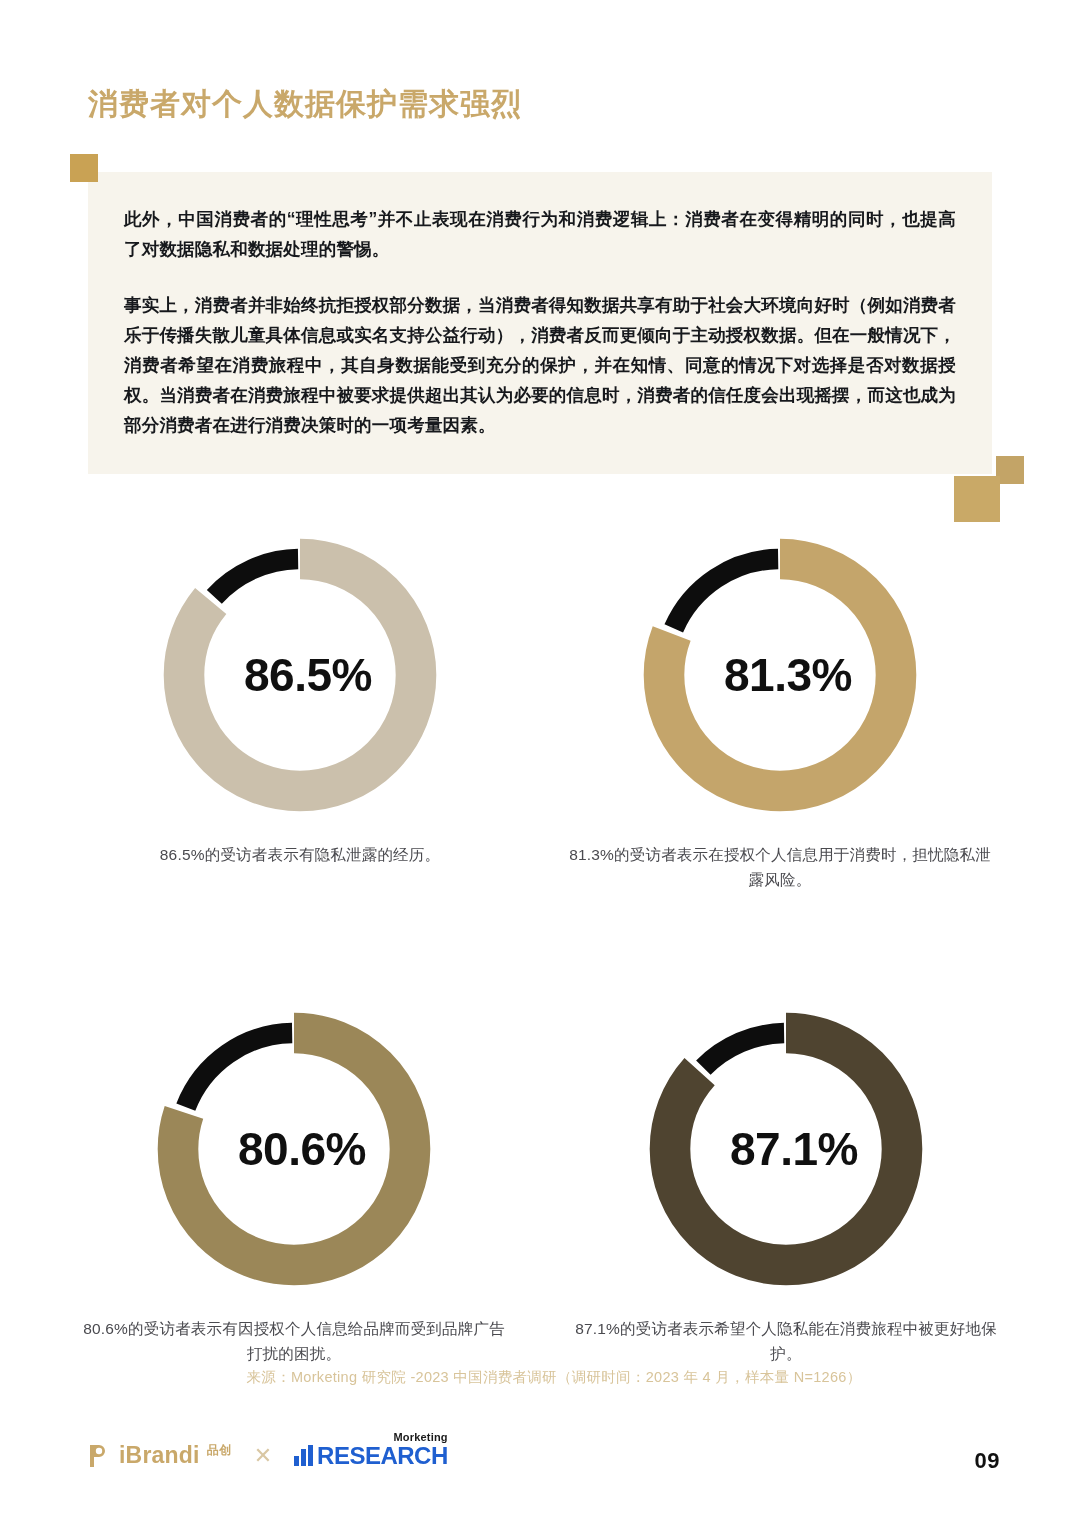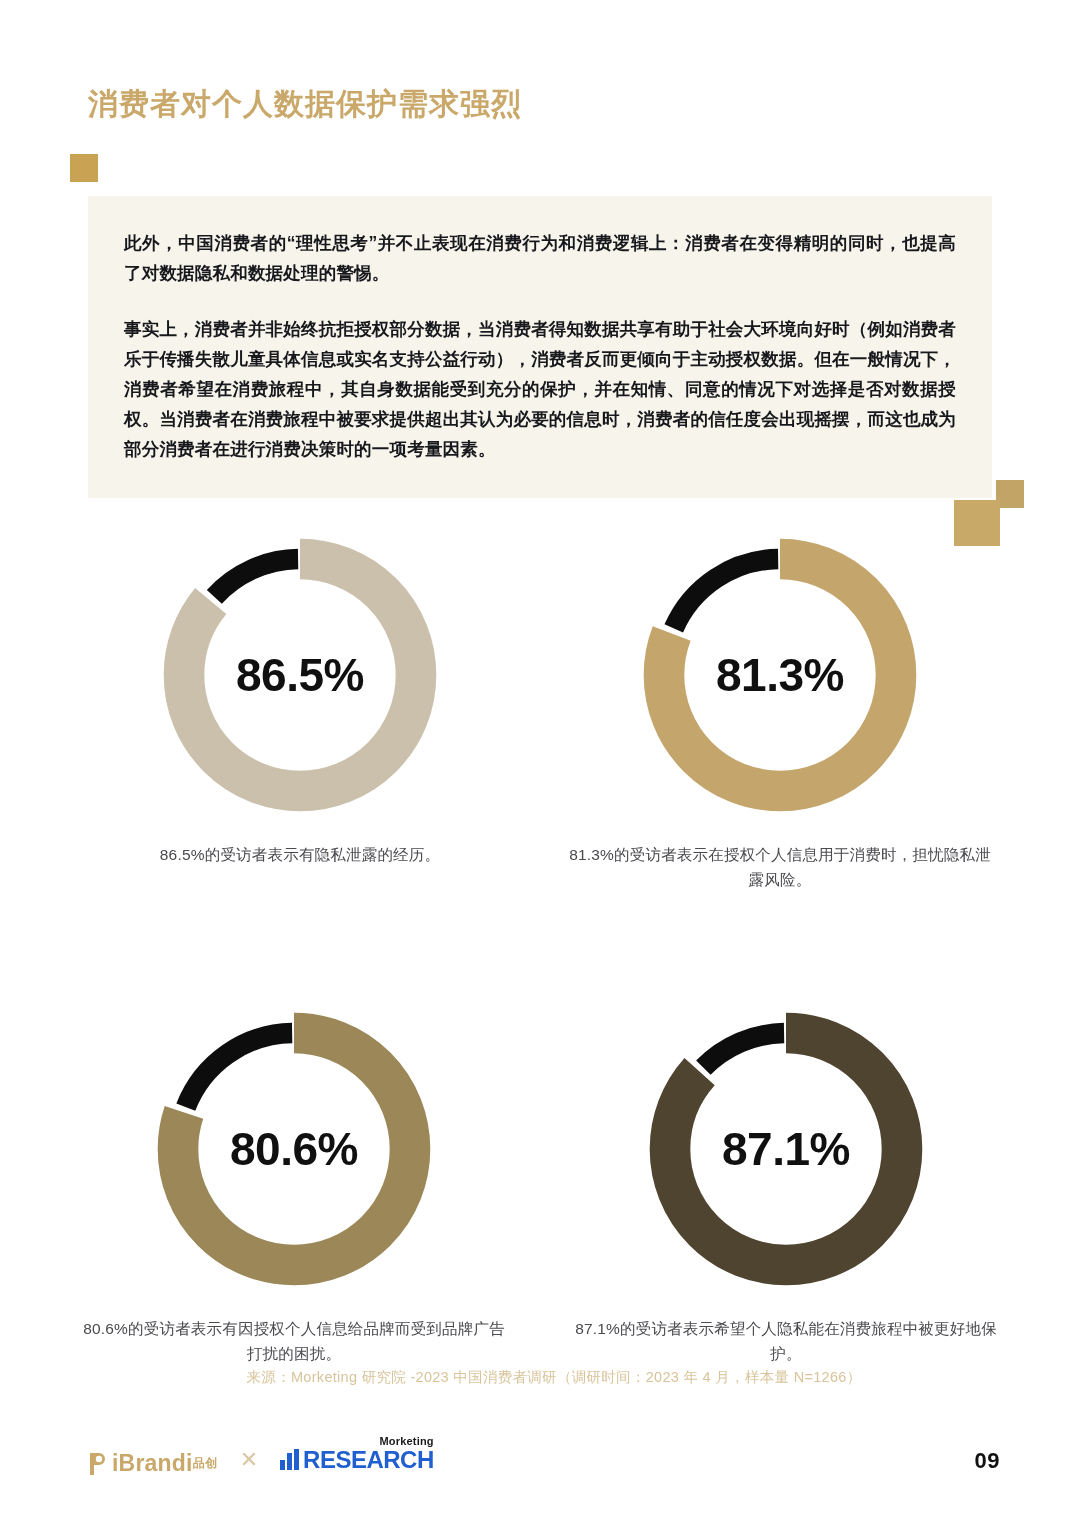--- a/index.html
+++ b/index.html
@@ -32,21 +32,20 @@
     position: absolute;
     left: 88px;
     top: 172px;
     width: 904px;
   }
   .callout-box {
     background: #F7F4EC;
     padding: 32px 36px 34px 36px;
     box-sizing: border-box;
     width: 904px;
-    margin-top: 24px;
   }
   .callout-para {
     font-size: 17.5px;
     line-height: 30px;
     color: #16181c;
     font-weight: 700;
     letter-spacing: 0.2px;
     margin: 0;
     text-align: justify;
   }
@@ -111,21 +110,21 @@
     width: 290px;
     height: 290px;
   }
   .donut svg {
     display: block;
     width: 290px;
     height: 290px;
   }
   .donut-value {
     position: absolute;
-    left: 0;
+    left: 8px;
     top: 0;
     width: 290px;
     height: 290px;
     display: flex;
     align-items: center;
     justify-content: center;
     font-size: 46px;
     font-weight: 700;
     color: #101010;
     letter-spacing: -0.5px;
@@ -163,22 +162,22 @@
   .footer-logos {
     position: absolute;
     left: 88px;
     top: 2px;
     display: flex;
     align-items: center;
     gap: 18px;
   }
   .ibrandi {
     display: flex;
-    align-items: center;
-    margin-top: 8px;
+    align-items: flex-start;
+    gap: 7px;
   }
   .ibrandi-mark {
     width: 24px;
     height: 26px;
     position: relative;
     align-self: center;
   }
   .ibrandi-name {
     font-size: 23px;
     font-weight: 700;

